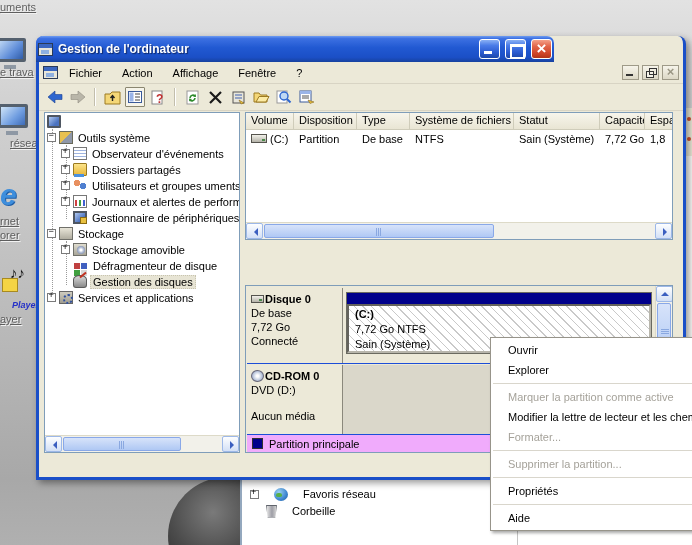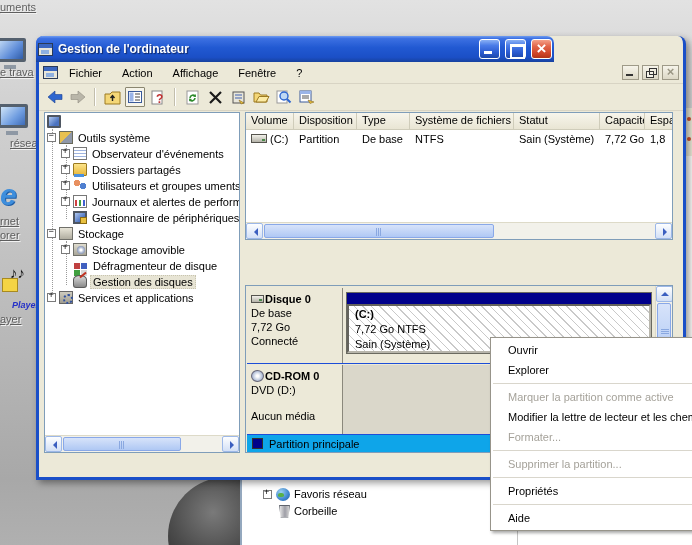--- a/index.html
+++ b/index.html
@@ -19,21 +19,21 @@
   .note-box { width:16px; height:14px; background:#F4D445; border:1px solid #A88A20; position:absolute; left:0; top:10px;}
   .note::before { content:"♪♪"; position:absolute; left:8px; top:-4px; font-size:15px; color:#111; }
   .player-logo { position:absolute; color:#2430C8; font-style:italic; font-weight:bold; font-size:9px; }
 
   
   .sphere { position:absolute; left:168px; top:477px; width:118px; height:118px; border-radius:50%;
     background:radial-gradient(circle at 38% 30%, #7A7A7A 0%, #4A4A4A 40%, #262626 75%, #1A1A1A 100%); z-index:4; }
   .bgwin { position:absolute; left:240px; top:478px; width:452px; height:67px; background:#FFFFFF;
     border-left:2px solid #94A8BE; z-index:5; }
   .bgwin .vline { position:absolute; left:275px; top:0; width:1px; height:67px; background:#C4C4C4; }
-  .bgrow { position:absolute; left:21px; display:flex; align-items:center; height:16px; gap:4px; white-space:nowrap;justify-content:space-between; }
+  .bgrow { position:absolute; left:8px; display:flex; align-items:center; height:16px; gap:15px; white-space:nowrap;justify-content:space-between; }
   .plusbox { width:9px; height:9px; border:1px solid #7A7A7A; background:#fff; position:relative; flex:none; }
   .plusbox::before { content:"+"; position:absolute; left:0px; top:-3px; font-size:9px; line-height:9px; color:#000; }
   .ic-globe { width:14px; height:13px; border-radius:50%; flex:none;
     background:radial-gradient(circle at 5px 4px,#9AD0F2 0%,#3E86D0 60%,#1E5898 100%); position:relative;}
   .ic-globe::after { content:""; position:absolute; left:2px; top:5px; width:6px; height:4px;
     background:#58B048; border-radius:40%; }
   .ic-recycle { width:11px; height:13px; background:linear-gradient(90deg,#E2E2E2,#9E9EA6 55%,#D0D0D0);
     border:1px solid #60646C; clip-path:polygon(0 0,100% 0,85% 100%,15% 100%); flex:none; }
 
   
@@ -151,21 +151,21 @@
   .drow { position:absolute; left:1px; width:408px; border-bottom:1px solid #1d4ed8; display:flex; }
   .dinfo { width:96px; padding:4px 2px 0 4px; border-right:1px solid #8A887C; line-height:14px; }
   .dinfo .bold { font-weight:bold; display:flex; align-items:center; gap:1px; }
   .dbar { flex:1; padding:4px 3px 4px 3px; }
   .part-outer { border:1px solid #6A6A60; height:62px; background:#fff; }
   .part-band { height:11px; background:#00008B; }
   .part-body { height:49px; border:2px solid #B8B6AC; border-style:inset;
     background:repeating-linear-gradient(45deg,#FFFFFF 0 5px,#C9C9C9 5px 6px); padding:1px 0 0 6px; line-height:15px; }
   .cd-cell { background:#DAD7CA; }
   .legendrow { position:absolute; left:1px; bottom:0; height:17px; width:408px; display:flex; align-items:center;
-    gap:6px; padding-left:5px; background:#0ea5e9; }
+    gap:6px; padding-left:5px; background:#f0abfc; }
   .legend-sq { width:11px; height:11px; background:#00008B; border:1px solid #303030; flex:none; }
   .vscroll { position:absolute; right:0; top:0; width:17px; height:166px; background:#F2F1EA;
     border-left:1px solid #DDDAC8; display:flex; flex-direction:column; align-items:center; }
   .vscroll .sb-thumb { width:14px; height:58px; margin:1px 0; }
   .vscroll .sb-thumb::after { top:50%; left:3px; margin:-3px 0 0 0; width:8px; height:6px;
     background:repeating-linear-gradient(180deg,#8AA8E0 0 1px,transparent 1px 2px); }
 
   .statusstrip { position:absolute; left:0; bottom:0; width:644px; height:20px; background:#ECE9D8; }
 
   

